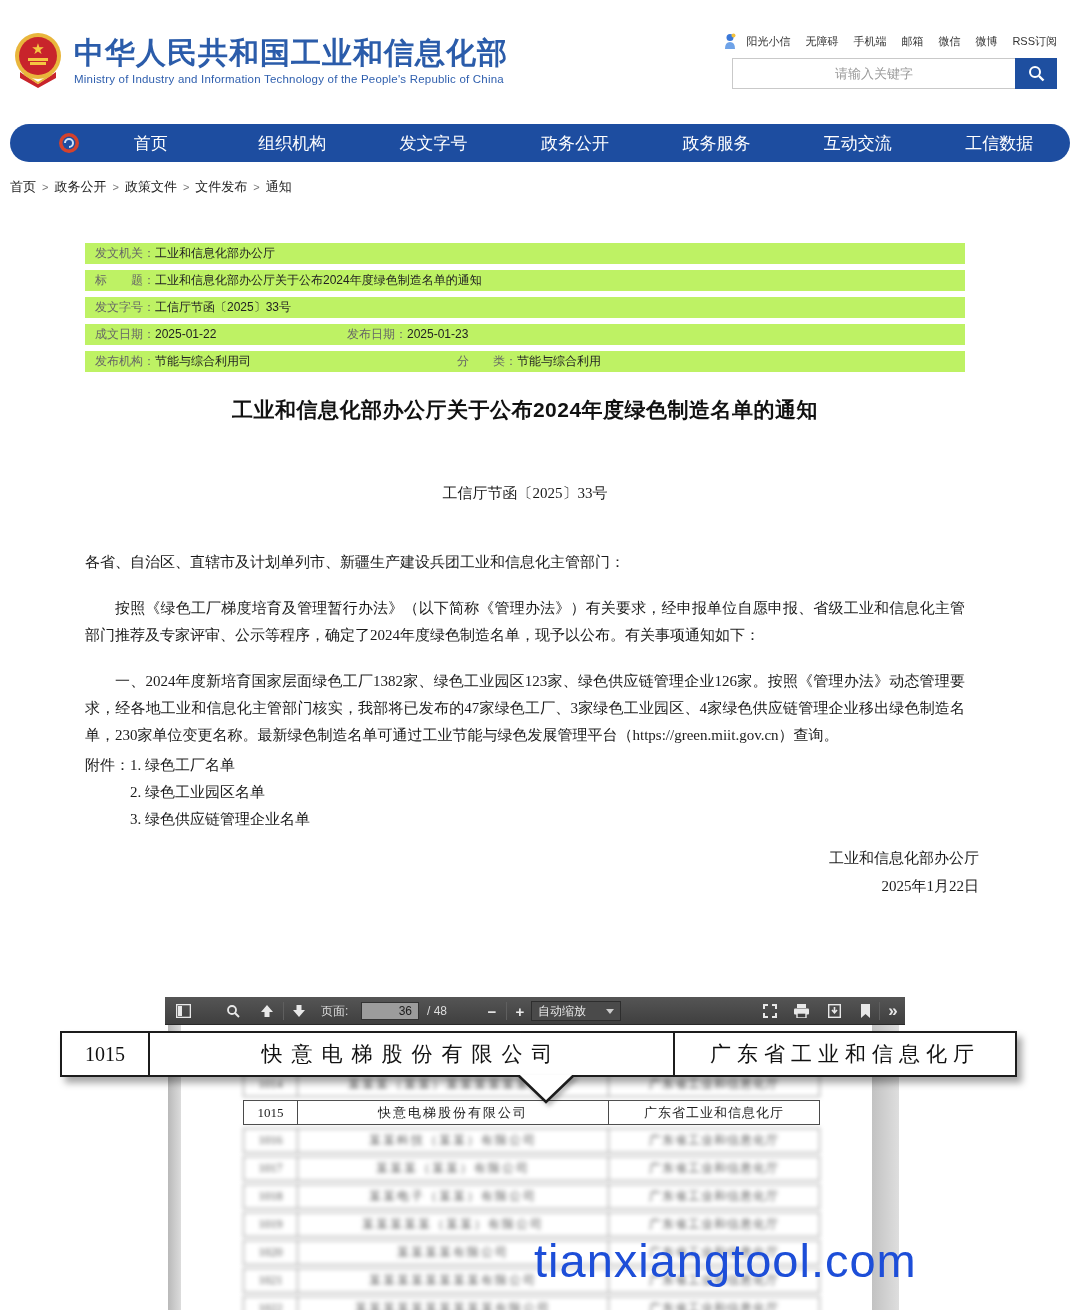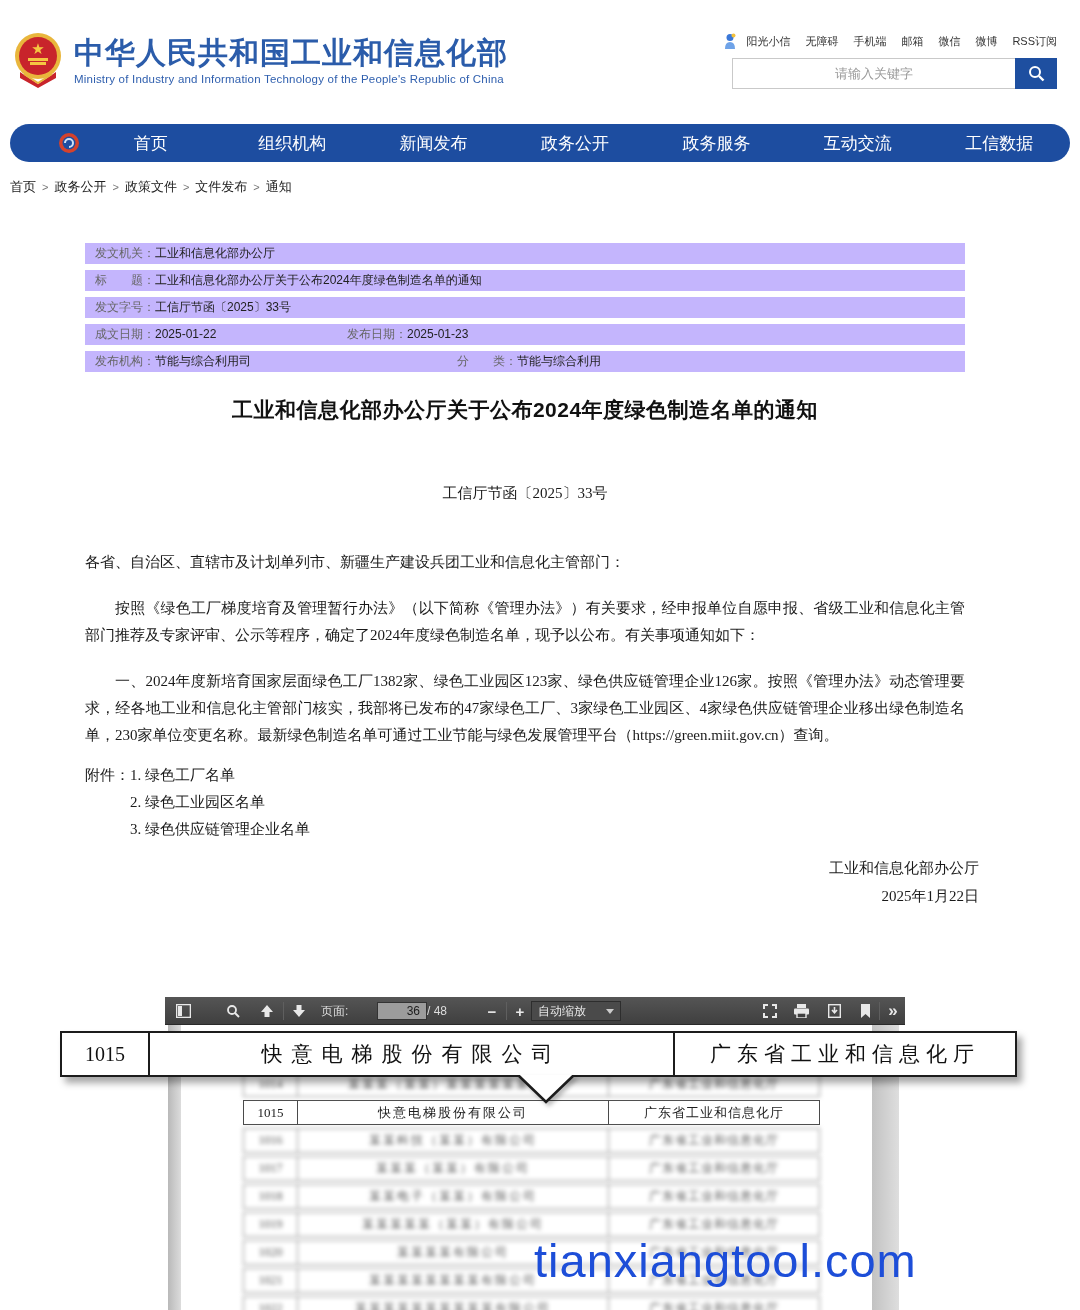--- a/index.html
+++ b/index.html
@@ -27,45 +27,45 @@
   .nav-items { flex:1; display:flex; }
   .nav-item { flex:1; text-align:center; color:#fff; font-size:17px; cursor:pointer; white-space:nowrap; }
 
   
   .breadcrumb { position:absolute; left:10px; top:178px; font-size:13px; color:#222; display:flex; gap:6px; align-items:center; }
   .crumb { cursor:pointer; }
   .crumb-sep { color:#777; font-size:11px; }
 
   
   .meta { position:absolute; left:85px; top:243px; width:880px; font-size:12px; }
-  .meta-row { position:relative; background:#c4b5fd; height:21px; line-height:21px; margin-bottom:6px; padding-left:10px; white-space:nowrap; }
+  .meta-row { position:relative; background:#bef264; height:21px; line-height:21px; margin-bottom:6px; padding-left:10px; white-space:nowrap; }
   .meta-label { color:#666; }
   .meta-value { color:#222; }
   .meta-field2a { position:absolute; left:262px; top:0; }
   .meta-field2b { position:absolute; left:372px; top:0; }
 
   
   .doc-title { position:absolute; left:85px; top:396px; width:880px; text-align:center; font-size:21px; font-weight:bold; color:#111; letter-spacing:.5px; }
   .doc { position:absolute; left:85px; top:480px; width:880px; font-family:"Liberation Serif","DejaVu Serif",serif; font-size:15px; color:#1a1a1a; line-height:27px; }
   .doc-num { text-align:center; }
   .salutation { margin-top:42px; }
   .para { text-indent:2em; text-align:justify; margin-top:19px; }
-  .attach { display:flex; margin-top:13px; }
+  .attach { display:flex; margin-top:3px; }
   .attach-label { white-space:nowrap; }
   .attach-items div { white-space:nowrap; }
   .signature { text-align:right; margin-top:11px; margin-right:-14px; line-height:28px; }
 
   
   .pdf { position:absolute; left:165px; top:997px; width:740px; height:313px; }
   .pdf-toolbar { position:relative; height:28px; background:linear-gradient(#555,#3f3f3f); border-bottom:1px solid #2a2a2a; color:#e8e8e8; font-size:12px; }
   .tb { position:absolute; top:0; height:28px; display:flex; align-items:center; justify-content:center; cursor:pointer; background:none; border:0; color:#e8e8e8; }
   .tb svg { display:block; }
   .tb-sep { position:absolute; top:5px; width:1px; height:18px; background:#2c2c2c; border-right:1px solid #5f5f5f; }
   .page-label { position:absolute; left:156px; top:0; height:28px; line-height:28px; color:#ddd; }
-  .page-input { position:absolute; left:196px; top:5px; width:50px; height:18px; background:#9c9c9c; border:1px solid #333; color:#1c1c1c; text-align:right; padding-right:6px; font-size:12px; font-family:"Liberation Sans",sans-serif;margin-left:16px; }
+  .page-input { position:absolute; left:196px; top:5px; width:58px; height:18px; background:#9c9c9c; border:1px solid #333; color:#1c1c1c; text-align:right; padding-right:6px; font-size:12px; font-family:"Liberation Sans",sans-serif; }
   .page-total { position:absolute; left:262px; top:0; height:27px; line-height:28px; color:#ddd; }
   .zoom-box { position:absolute; left:366px; top:4px; width:90px; height:20px; background:#4a4a4a; border:1px solid #2d2d2d; color:#e8e8e8; font-size:12px; display:flex; align-items:center; padding:0 6px; justify-content:space-between; cursor:pointer; }
   .caret { width:0; height:0; border-left:4px solid transparent; border-right:4px solid transparent; border-top:5px solid #ccc; }
   .tb-text { font-size:15px; font-weight:bold; }
 
   .pdf-body { position:relative; height:285px; background:#fff; overflow:hidden; }
   .page-strip-l { position:absolute; left:3px; top:0; width:13px; height:285px; background:linear-gradient(90deg,#b9b9b9,#dcdcdc); }
   .page-strip-r { position:absolute; left:707px; top:0; width:27px; height:285px; background:linear-gradient(90deg,#c2c2c2,#dedede); }
 
   .pdf-table { position:absolute; left:78px; top:47px; width:577px; }
@@ -135,21 +135,21 @@
 
 <div class="nav">
   <svg class="nav-logo" viewBox="0 0 22 22">
     <circle cx="11" cy="11" r="10" fill="#d5422c"></circle>
     <circle cx="11" cy="11" r="6.5" fill="#1d4da0"></circle>
     <path d="M7 11 a4 4 0 1 1 4 4" stroke="#cfe0f5" stroke-width="2" fill="none"></path>
   </svg>
   <div class="nav-items">
     <div class="nav-item">首页</div>
     <div class="nav-item">组织机构</div>
-    <div class="nav-item">新闻发布</div>
+    <div class="nav-item">发文字号</div>
     <div class="nav-item">政务公开</div>
     <div class="nav-item">政务服务</div>
     <div class="nav-item">互动交流</div>
     <div class="nav-item">工信数据</div>
   </div>
 </div>
 
 <div class="breadcrumb">
   <span class="crumb">首页</span>
   <span class="crumb-sep">&gt;</span>

